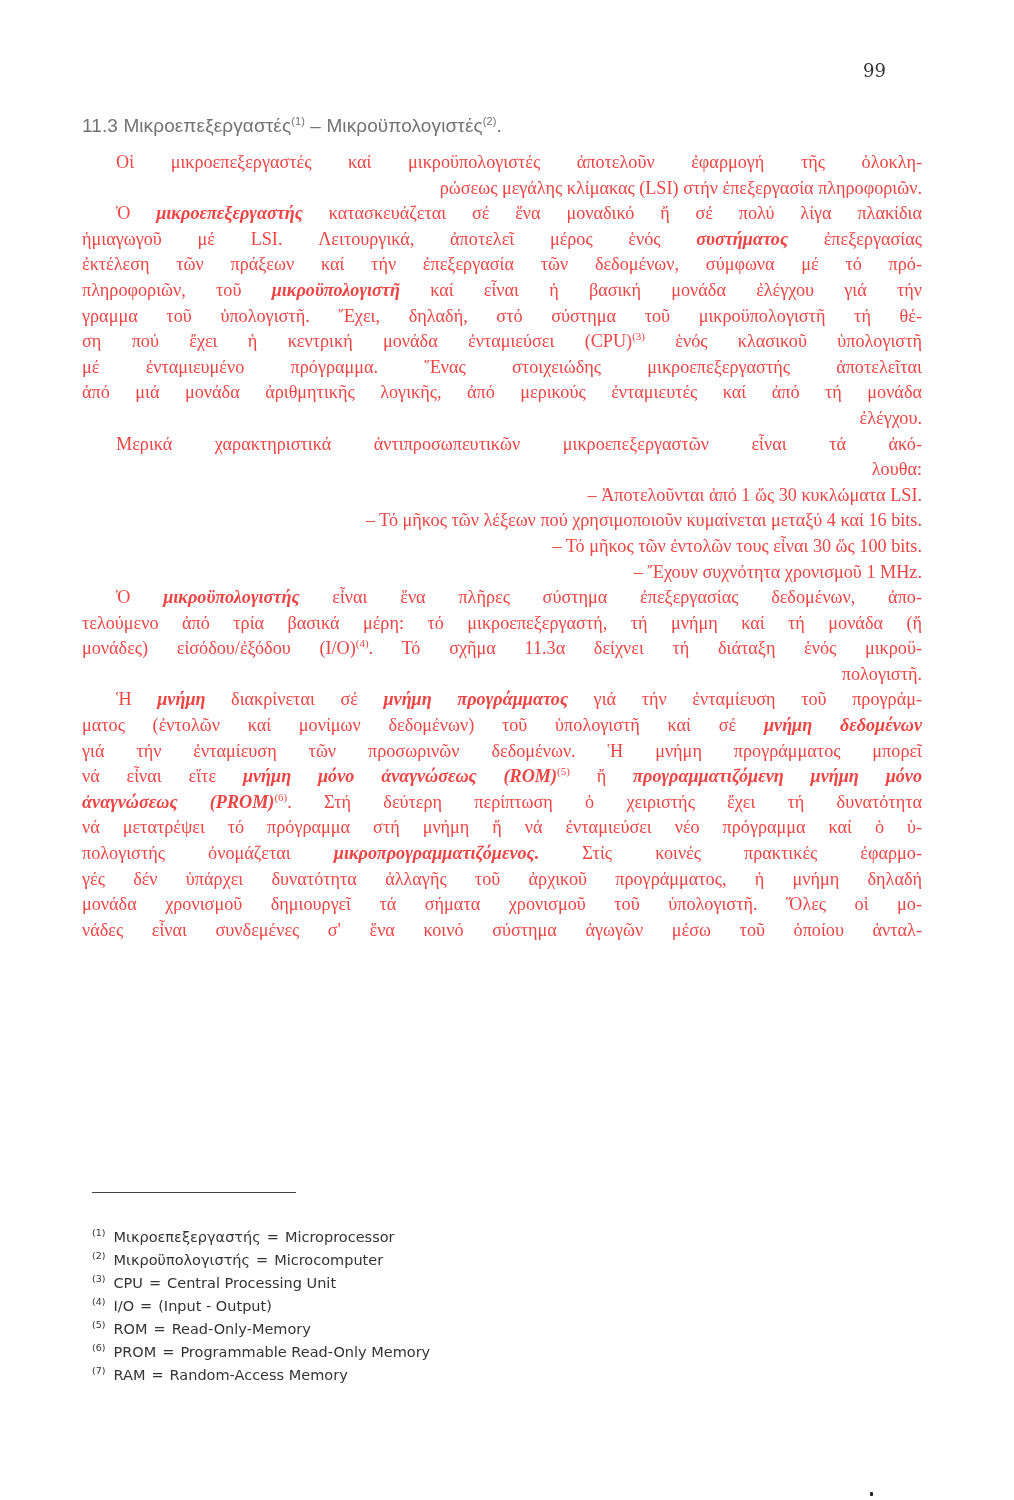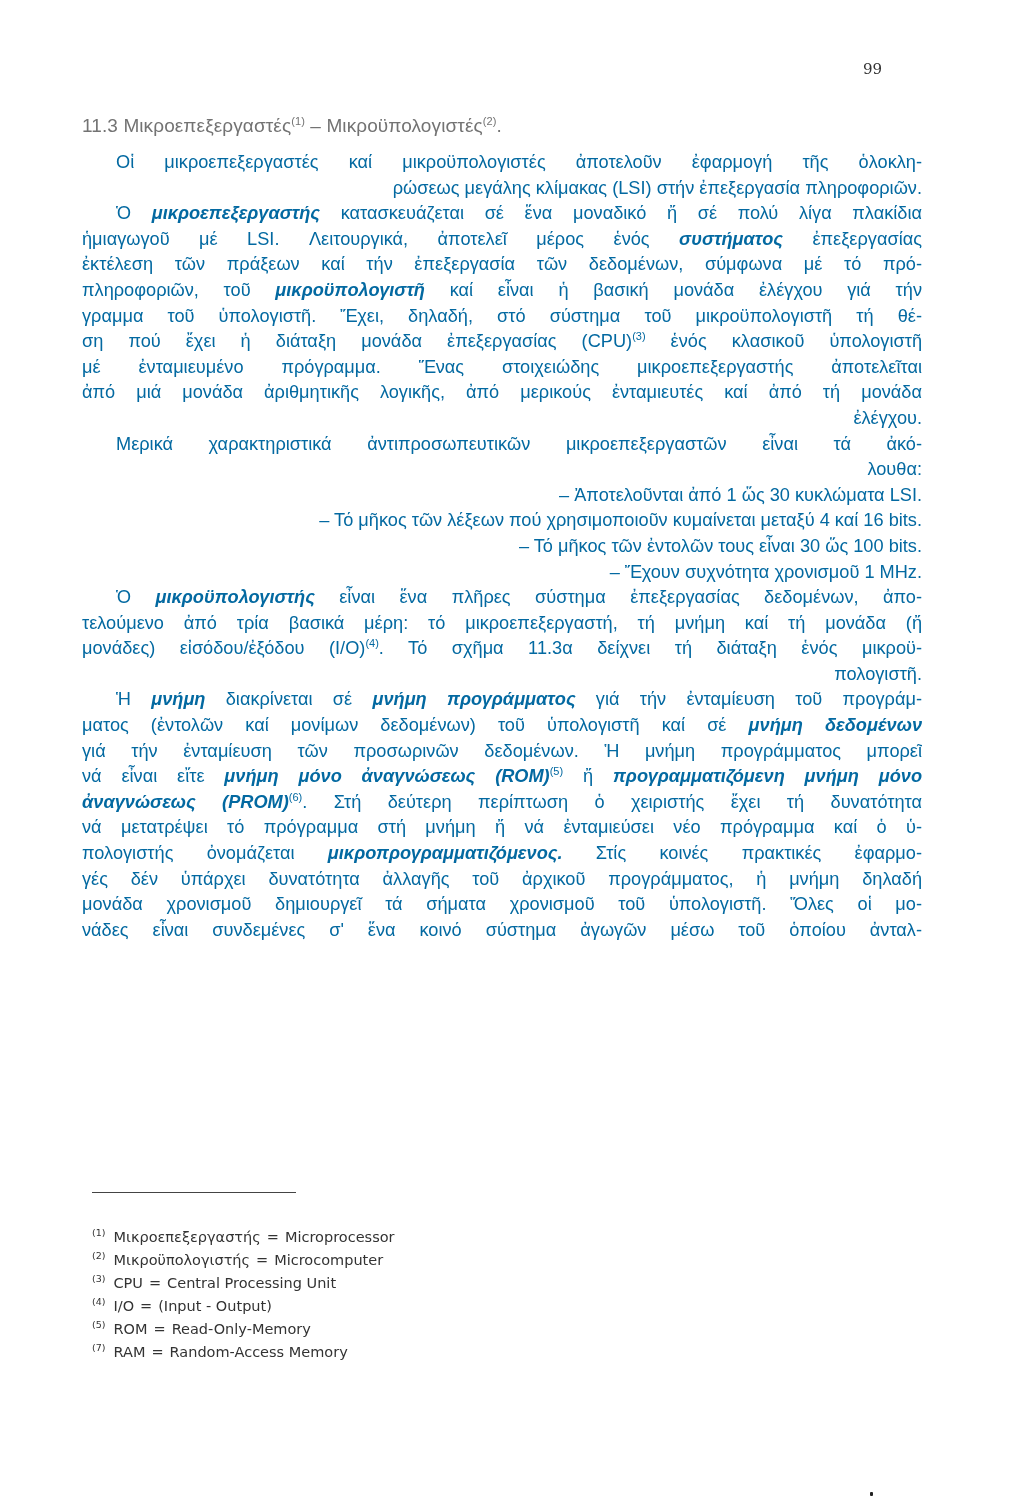--- a/index.html
+++ b/index.html
@@ -2,31 +2,31 @@
 <html><head>
 <meta charset="utf-8">
 <style>
   html, body { margin: 0; padding: 0; }
   body {
     width: 1014px; height: 1500px; background: #ffffff; position: relative; overflow: hidden;
     color: #2a2a2a;
   }
   .page-num {
     position: absolute; left: 863px; top: 60px;
-    font-family: "DejaVu Serif", serif; font-size: 15px; color: #333;
+    font-family: "DejaVu Serif", serif; font-size: 18px; color: #333;
   }
   .heading {
     position: absolute; left: 82px; top: 115px;
     font-family: "Liberation Sans", sans-serif; font-size: 19px; color: #737373;
     white-space: nowrap; letter-spacing: 0.1px;
   }
   .heading sup, .line sup { font-size: 11px; vertical-align: super; line-height: 0; }
   .body {
     position: absolute; left: 82px; top: 150px; width: 840px;
-    font-family: Liberation Sans, sans-serif; font-size: 18.2px; color: #0369a1;
+    font-family: Liberation Serif, serif; font-size: 18.2px; color: #ef4444;
   }
   .line {
     height: 25.6px; line-height: 25.6px; white-space: nowrap;
     transform-origin: left center;
     text-align: right;
   }
   .line.justify { text-align: justify; text-align-last: justify; white-space: normal; overflow: hidden; }
   .indent { padding-left: 34px; }
   .bullet { padding-left: 40px; }
   b, .b { font-weight: bold; font-style: italic; }
@@ -60,21 +60,21 @@
     <div class="line justify indent">Οἱ μικροεπεξεργαστές καί μικροϋπολογιστές ἀποτελοῦν ἐφαρμογή τῆς ὁλοκλη-</div>
     <div class="line">ρώσεως μεγάλης κλίμακας (LSI) στήν ἐπεξεργασία πληροφοριῶν.</div>
   </div>
 
   <div>
     <div class="line justify indent"><span>Ὁ </span><span class="b">μικροεπεξεργαστής</span><span> κατασκευάζεται σέ ἕνα μοναδικό ἤ σέ πολύ λίγα πλακίδια</span></div>
     <div class="line justify"><span>ἡμιαγωγοῦ μέ LSI. Λειτουργικά, ἀποτελεῖ μέρος ἑνός </span><span class="b">συστήματος</span><span> ἐπεξεργασίας</span></div>
     <div class="line justify">ἐκτέλεση τῶν πράξεων καί τήν ἐπεξεργασία τῶν δεδομένων, σύμφωνα μέ τό πρό-</div>
     <div class="line justify"><span>πληροφοριῶν, τοῦ </span><span class="b">μικροϋπολογιστῆ</span><span> καί εἶναι ἡ βασική μονάδα ἐλέγχου γιά τήν</span></div>
     <div class="line justify">γραμμα τοῦ ὑπολογιστῆ. Ἔχει, δηλαδή, στό σύστημα τοῦ μικροϋπολογιστῆ τή θέ-</div>
-    <div class="line justify"><span>ση πού ἔχει ἡ διάταξη μονάδα ἐπεξεργασίας (CPU)</span><sup>(3)</sup><span> ἑνός κλασικοῦ ὑπολογιστῆ</span></div>
+    <div class="line justify"><span>ση πού ἔχει ἡ κεντρική μονάδα ἐνταμιεύσει (CPU)</span><sup>(3)</sup><span> ἑνός κλασικοῦ ὑπολογιστῆ</span></div>
     <div class="line justify">μέ ἐνταμιευμένο πρόγραμμα. Ἕνας στοιχειώδης μικροεπεξεργαστής ἀποτελεῖται</div>
     <div class="line justify">ἀπό μιά μονάδα ἀριθμητικῆς λογικῆς, ἀπό μερικούς ἐνταμιευτές καί ἀπό τή μονάδα</div>
     <div class="line">ἐλέγχου.</div>
   </div>
 
   <div>
     <div class="line justify indent">Μερικά χαρακτηριστικά ἀντιπροσωπευτικῶν μικροεπεξεργαστῶν εἶναι τά ἀκό-</div>
     <div class="line">λουθα:</div>
   </div>
 
@@ -107,16 +107,17 @@
 </div>
 
 <div class="rule"></div>
 
 <div class="footnotes">
   <div class="fn"><span class="mark">(1)</span><span>Μικροεπεξεργαστής</span><span class="eq">=</span><span>Microprocessor</span></div>
   <div class="fn"><span class="mark">(2)</span><span>Μικροϋπολογιστής</span><span class="eq">=</span><span>Microcomputer</span></div>
   <div class="fn"><span class="mark">(3)</span><span>CPU</span><span class="eq">=</span><span>Central Processing Unit</span></div>
   <div class="fn"><span class="mark">(4)</span><span>I/O</span><span class="eq">=</span><span>(Input - Output)</span></div>
   <div class="fn"><span class="mark">(5)</span><span>ROM</span><span class="eq">=</span><span>Read-Only-Memory</span></div>
+  <div class="fn"><span class="mark">(6)</span><span>PROM</span><span class="eq">=</span><span>Programmable Read-Only Memory</span></div>
   <div class="fn"><span class="mark">(7)</span><span>RAM</span><span class="eq">=</span><span>Random-Access Memory</span></div>
 </div>
 
 <div class="speck"></div>
 
 </body></html>

